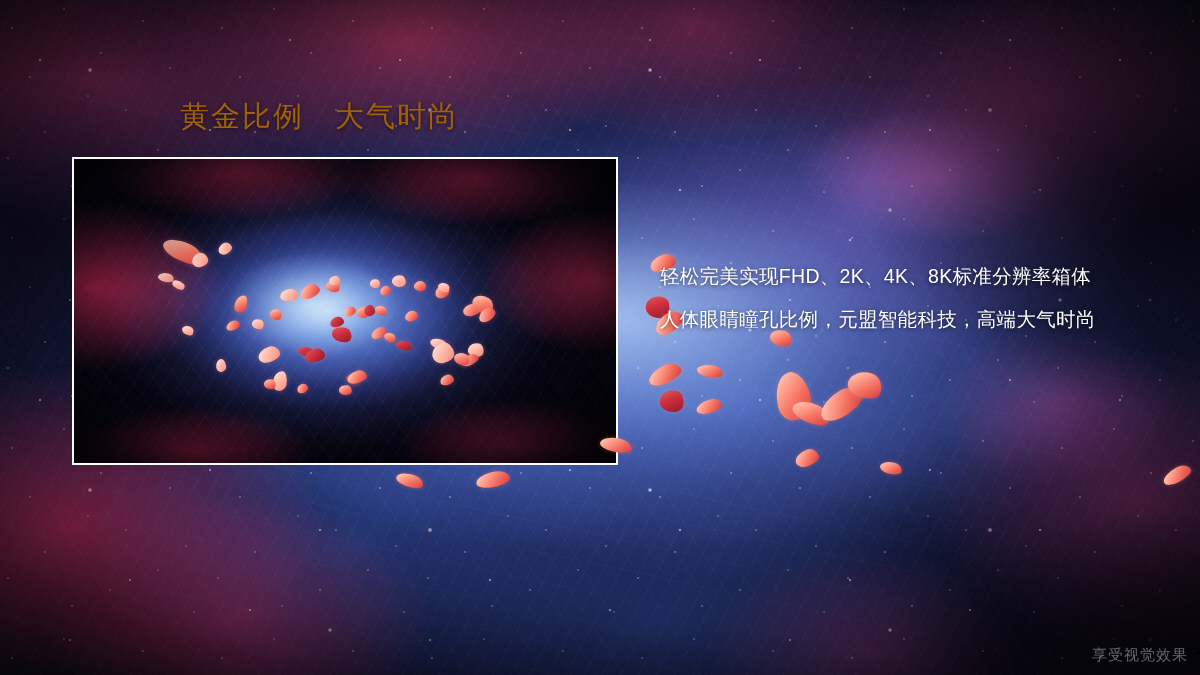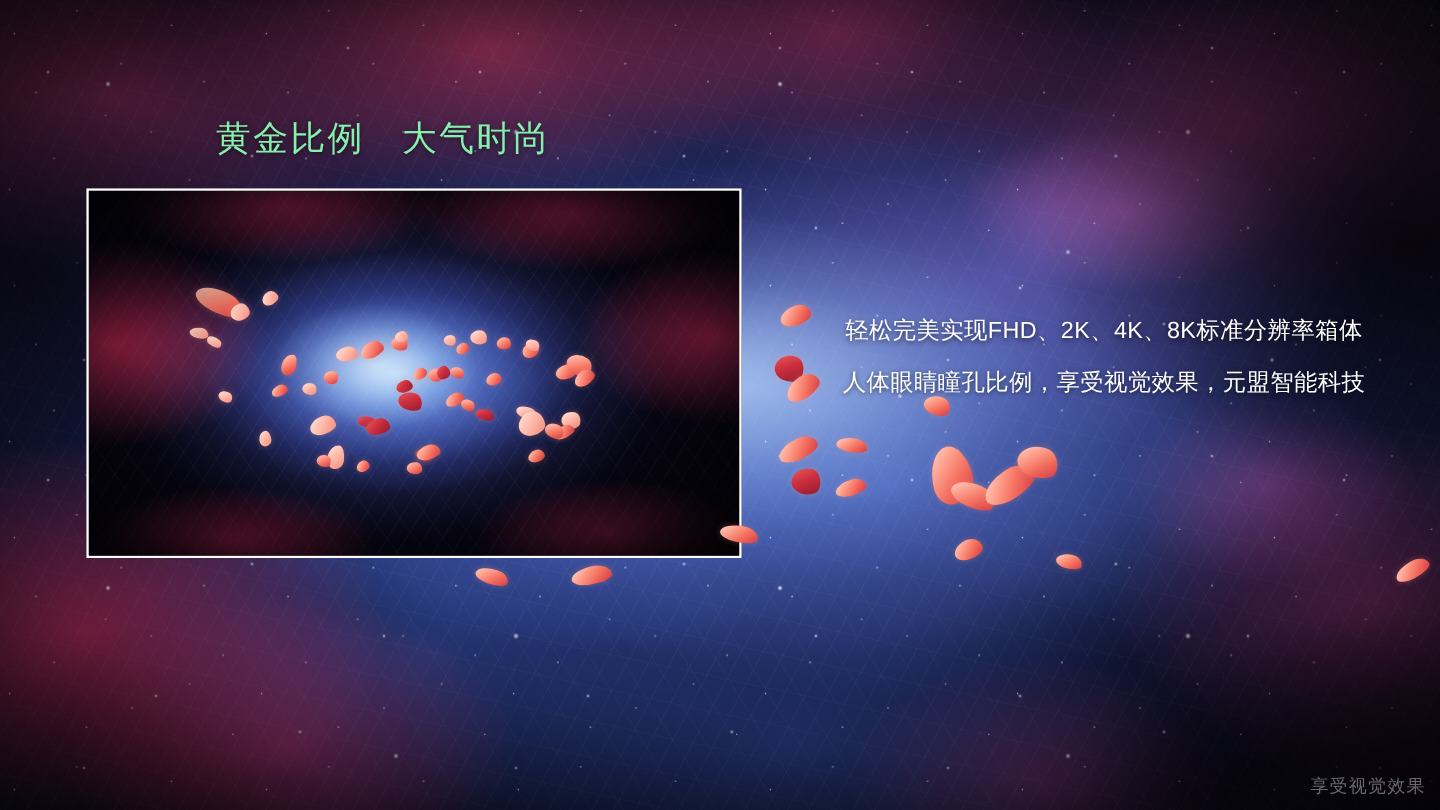--- a/index.html
+++ b/index.html
@@ -186,32 +186,31 @@
     position:absolute;inset:0;mix-blend-mode:screen;opacity:.8;
     background:
       repeating-linear-gradient(122deg, rgba(185,215,255,.05) 0px, rgba(185,215,255,.05) 1px, rgba(0,0,0,0) 1px, rgba(0,0,0,0) 13px),
       repeating-linear-gradient(54deg, rgba(230,170,210,.04) 0px, rgba(230,170,210,.04) 1px, rgba(0,0,0,0) 1px, rgba(0,0,0,0) 19px);
   }
 
   
   #slide-title{
     position:absolute;
     left:180px;top:101px;
-    color:#86efac;
+    color:#a16207;
     font-size:29px;
     letter-spacing:2px;
     line-height:1.1;
     white-space:pre;
     text-shadow:0 1px 4px rgba(0,0,0,.55);
   }
   #feature-list{
     position:absolute;
     left:660px;top:255px;
     width:520px;
-    text-align:center;
   }
   .feature-line{
     color:#ffffff;
     font-size:19.5px;
     line-height:43px;
     letter-spacing:.3px;
     white-space:nowrap;
     text-shadow:0 1px 4px rgba(0,0,0,.6);
   }
 
@@ -316,18 +315,18 @@
   <div class="petal" style="left:848px;top:372px;width:34px;height:26px;transform:rotate(18deg);"></div>
   <div class="petal" style="left:795px;top:450px;width:24px;height:16px;transform:rotate(-20deg);"></div>
   <div class="petal" style="left:600px;top:438px;width:32px;height:14px;transform:rotate(12deg);"></div>
   <div class="petal" style="left:476px;top:472px;width:34px;height:15px;transform:rotate(-10deg);"></div>
   <div class="petal" style="left:396px;top:474px;width:28px;height:13px;transform:rotate(18deg);"></div>
   <div class="petal" style="left:1162px;top:468px;width:30px;height:14px;transform:rotate(-28deg);"></div>
   <div class="petal" style="left:880px;top:462px;width:22px;height:12px;transform:rotate(14deg);"></div>
 
   <div id="feature-list">
     <div class="feature-line">轻松完美实现FHD、2K、4K、8K标准分辨率箱体</div>
-    <div class="feature-line">人体眼睛瞳孔比例，享受视觉效果，元盟智能科技</div>
+    <div class="feature-line">人体眼睛瞳孔比例，元盟智能科技，高端大气时尚</div>
   </div>
 
   <div id="watermark">享受视觉效果</div>
 
 </div>
 
 </body></html>

